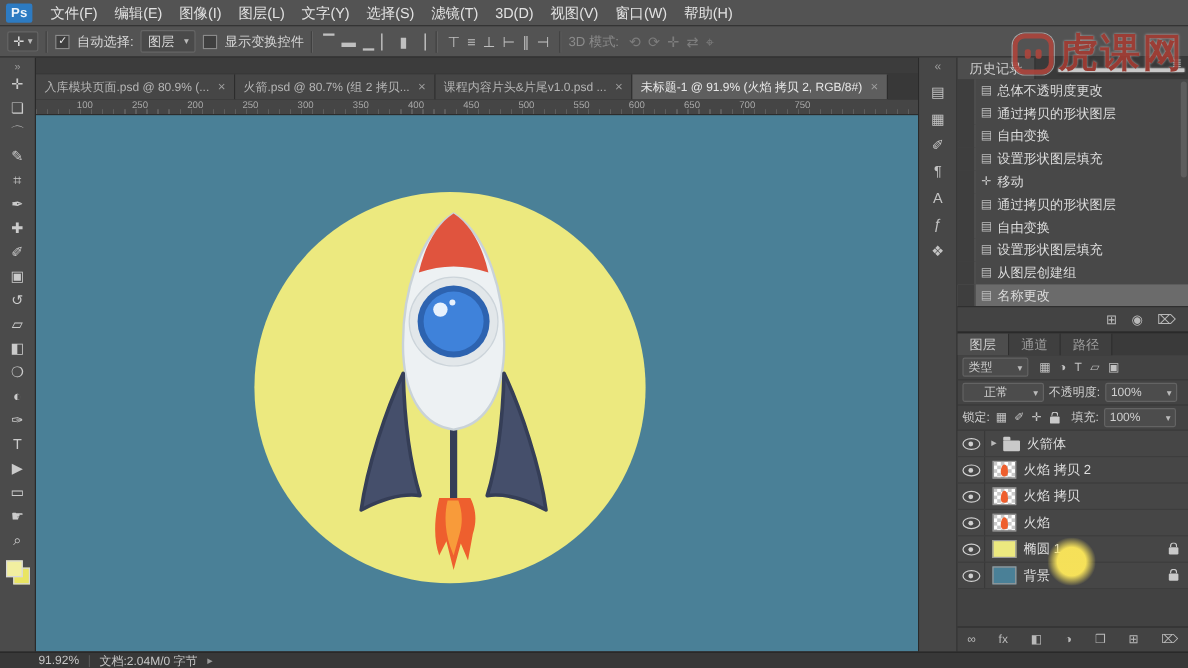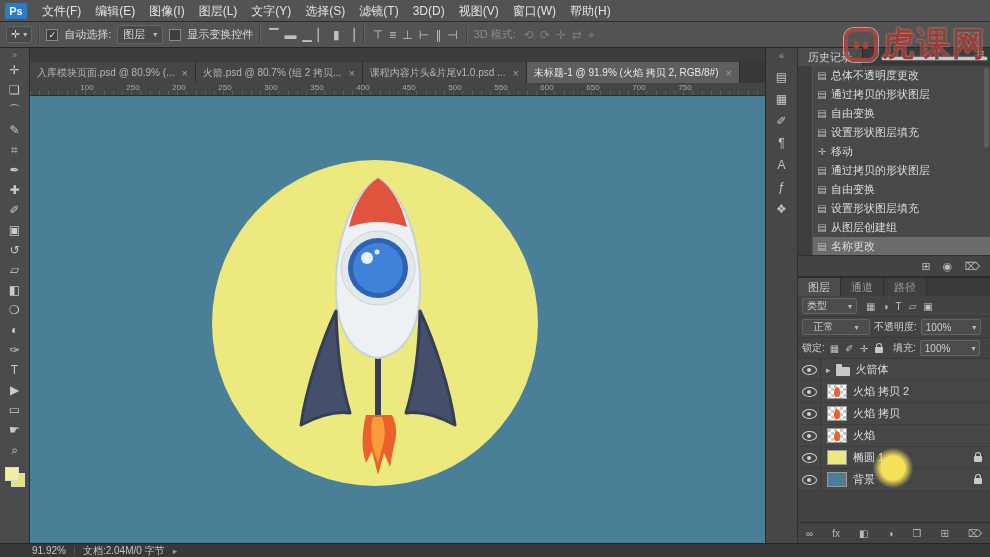--- a/index.html
+++ b/index.html
@@ -51,21 +51,21 @@
   .tab{display:flex;align-items:center;gap:7px;height:21px;padding:0 7px;background:#464646;color:#b5b5b5;
        font-size:10px;border-right:1px solid #2c2c2c;cursor:default;max-width:250px;}
   .tab.active{background:#5e5e5e;color:#e8e8e8;}
   .tab .tclose{color:#9f9f9f;font-size:11px;}
   
   #canvas{position:relative;flex:1;overflow:hidden;}
   #ruler{height:13px;background:#454545;border-bottom:1px solid #2c2c2c;box-sizing:border-box;
          display:flex;align-items:flex-start;padding-left:34px;color:#a8a8a8;font-size:8px;
          background-image:repeating-linear-gradient(90deg,#5e5e5e 0 1px,transparent 1px 9.2px);
          background-size:100% 4px;background-position:0 100%;background-repeat:no-repeat;}
-  #ruler .rnum{width:46px;text-align:center;}
+  #ruler .rnum{width:46px;text-align:left;}
   #document{position:absolute;left:0;top:13px;right:0;bottom:0;background:var(--canvas-bg,#4a8097);}
   #circle{position:absolute;left:182px;top:64px;width:326px;height:326px;border-radius:50%;
           background:var(--circle,#ece97f);}
   #rocket{position:absolute;left:258px;top:77px;}
   .rk-body{fill:var(--rocket-body,#edf1f3);stroke:#c9d2d8;stroke-width:2;}
   .rk-nose{fill:var(--nose,#e0543e);}
   .rk-ring{fill:var(--window-ring,#e2e7ea);stroke:#ccd4da;stroke-width:1;}
   .rk-rim{fill:var(--window-rim,#2d63b0);}
   .rk-glass{fill:var(--window-blue,#3f82da);}
   .rk-fin{fill:var(--fin,#454f6b);stroke:var(--fin-stroke,#353e57);stroke-width:3;stroke-linejoin:round;}
@@ -418,21 +418,21 @@
             <span style="display:flex;gap:5px;margin-left:4px;">
 
             <span class="lico">▦</span>
                 <span class="lico">◑</span>
                 <span class="lico">T</span>
                 <span class="lico">▱</span>
                 <span class="lico">▣</span>
               </span>
           </div>
           <div class="lcontrols">
-            <span class="minibox" style="min-width:58px;justify-content:center;">
+            <span class="minibox" style="min-width:58px;justify-content:flex-end;">
               <span>正常</span>
               <span class="caret">▾</span>
             </span>
             <span>不透明度:</span>
             <span class="minibox">
               <span>100%</span>
               <span class="caret">▾</span>
             </span>
           </div>
           <div class="lcontrols">

